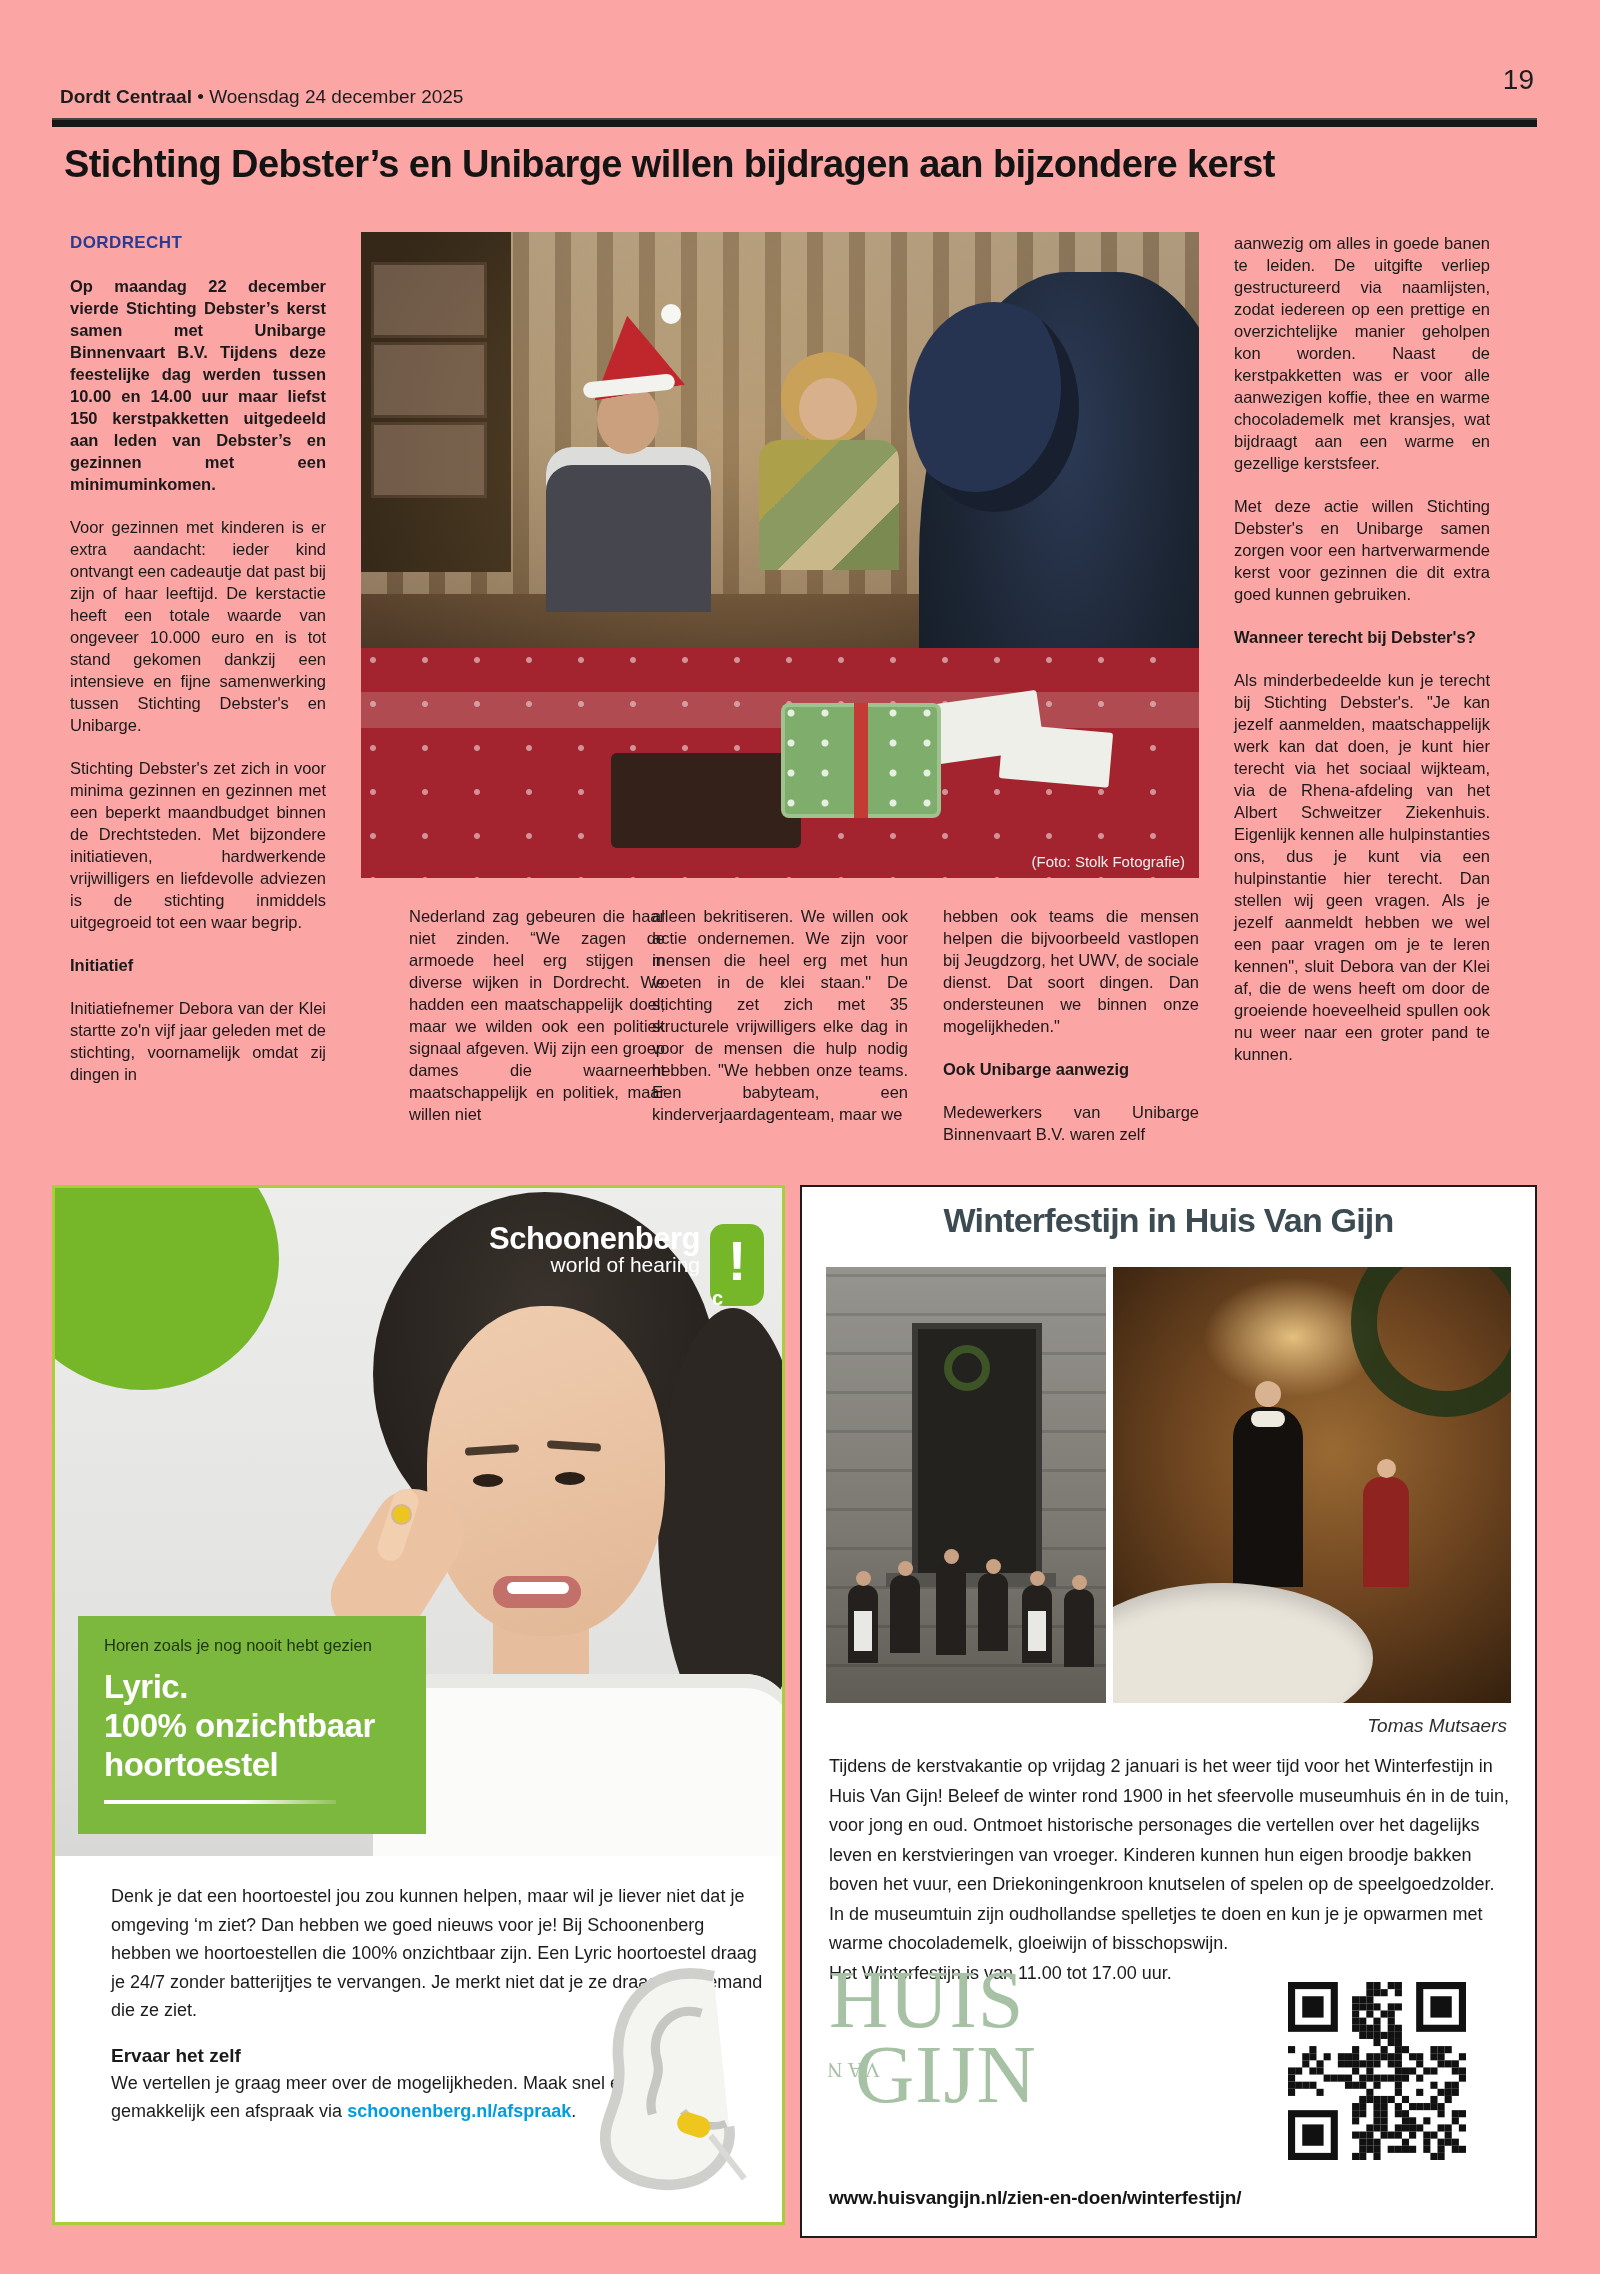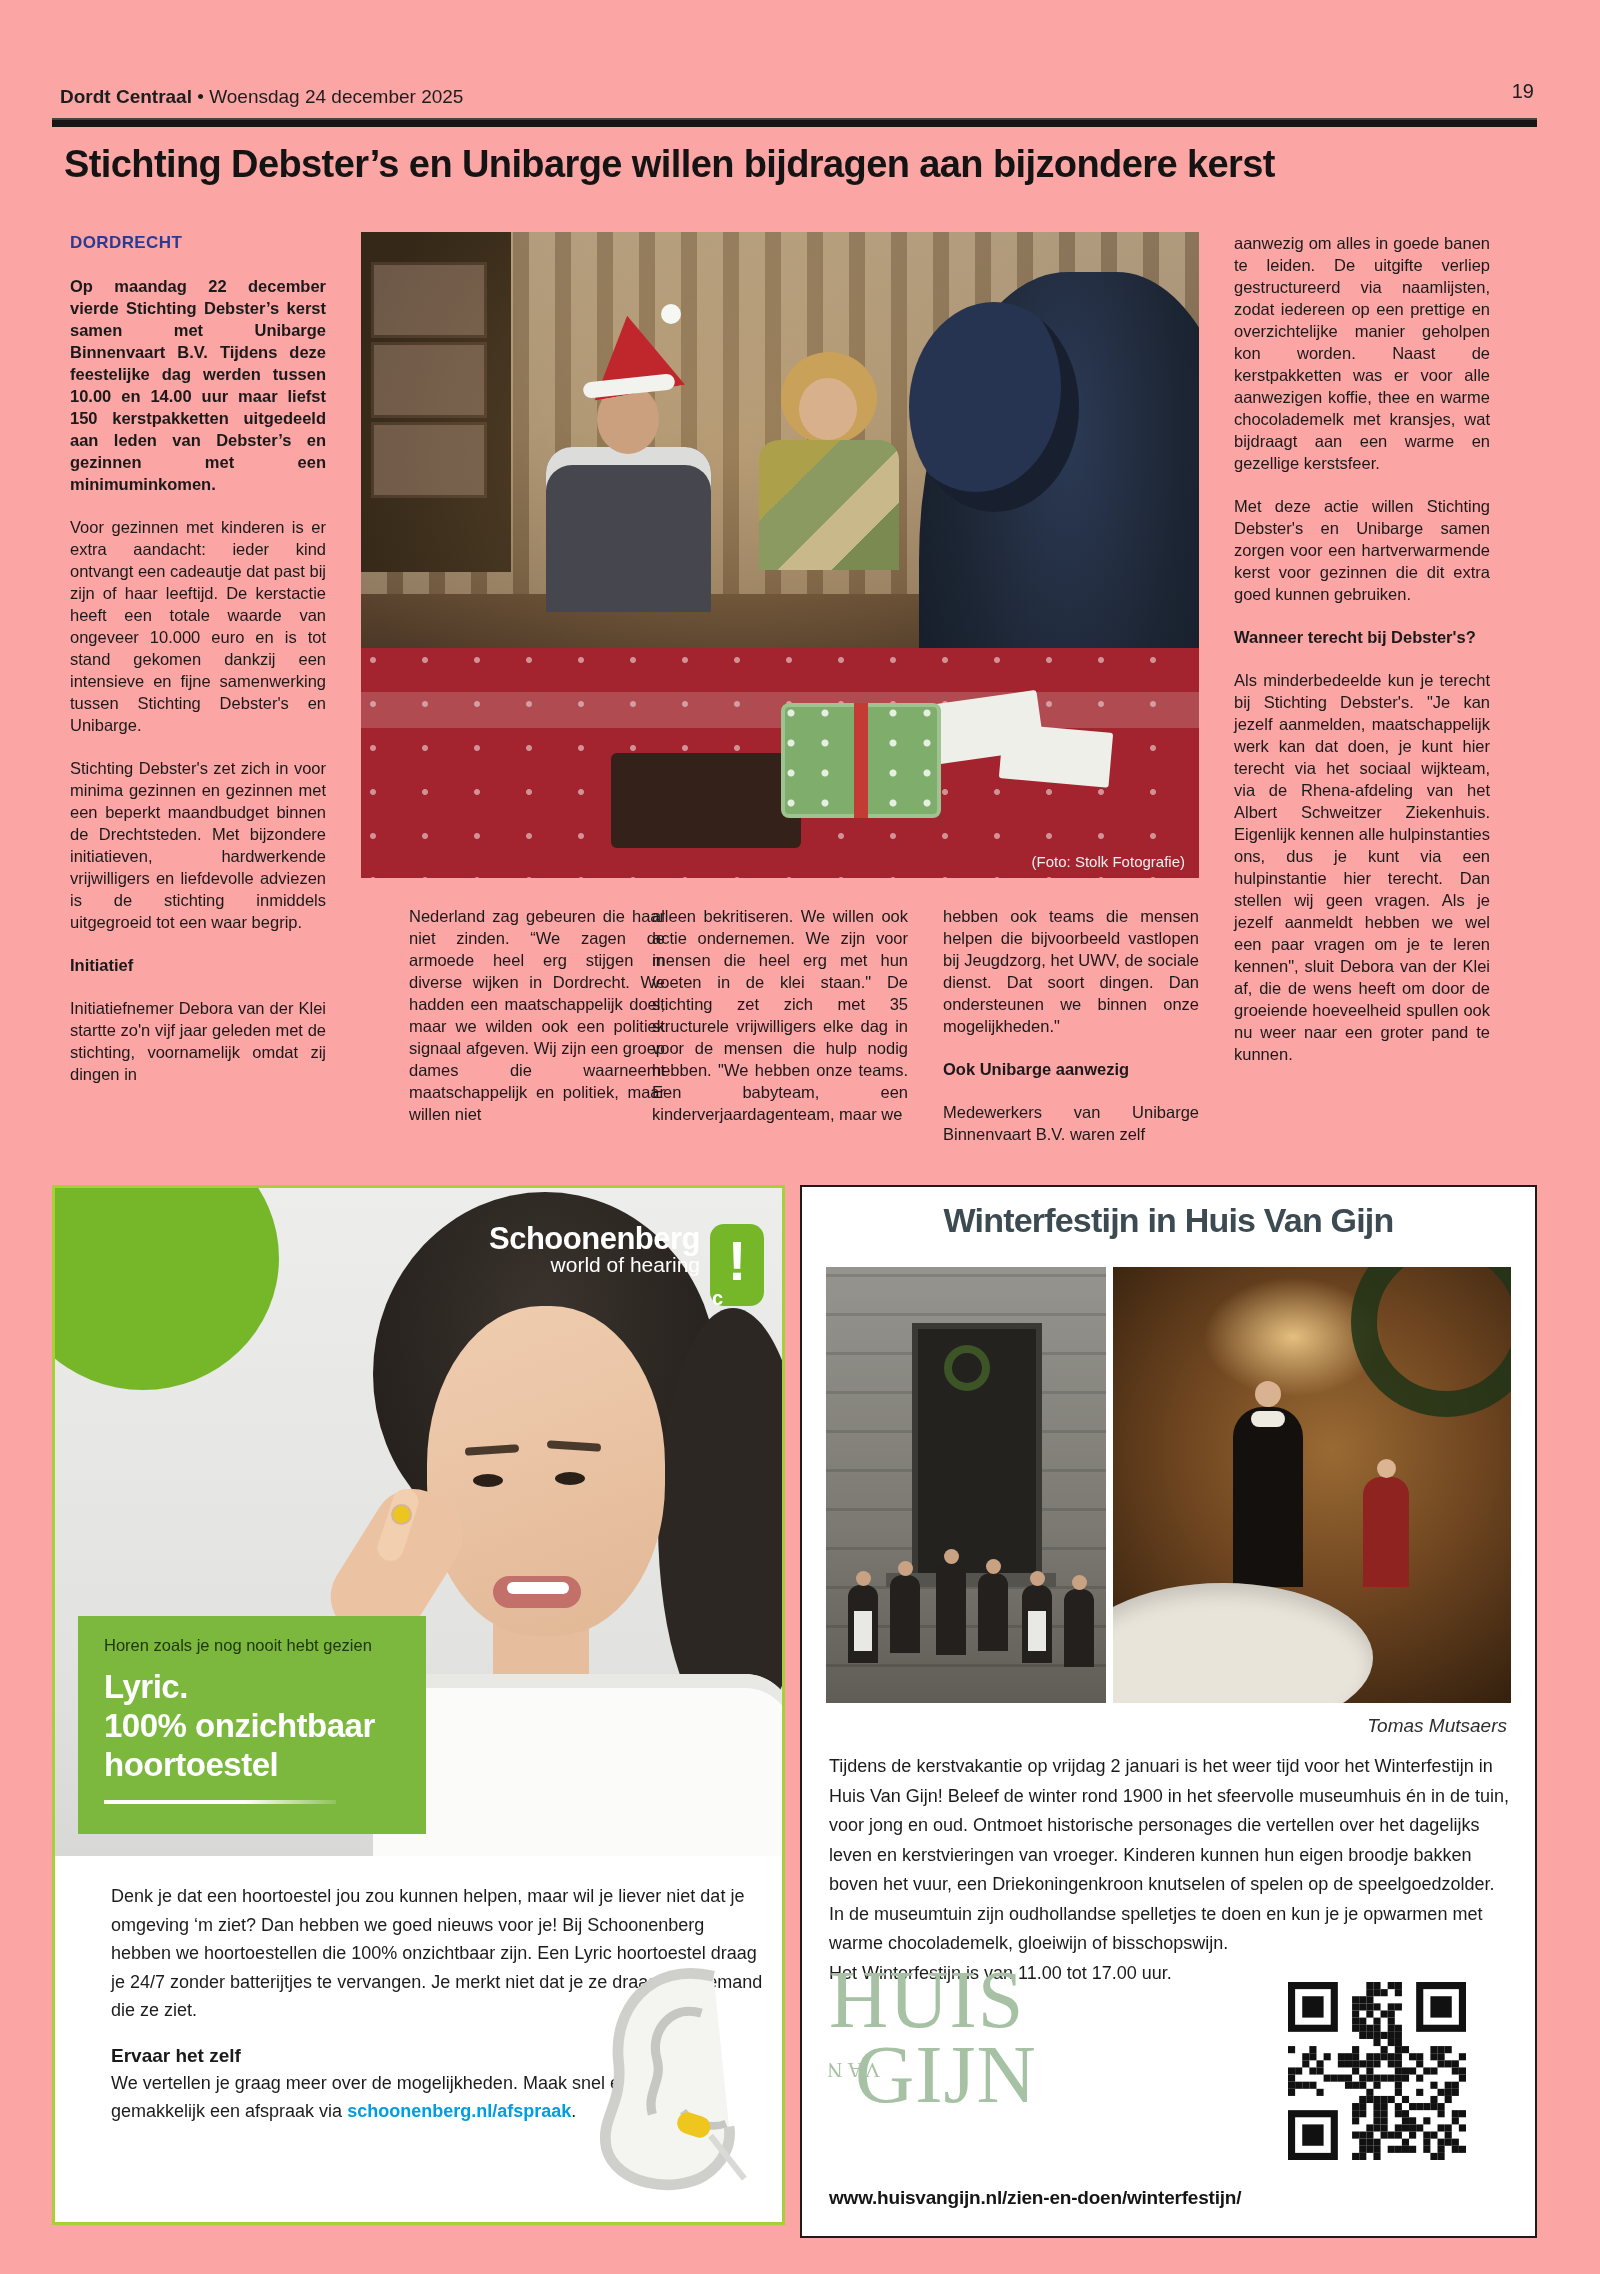--- a/index.html
+++ b/index.html
@@ -3,21 +3,21 @@
 <meta charset="utf-8">
 <style>
   html,body{margin:0;padding:0;background:#9a9a9a;}
   .page{position:relative;width:1600px;height:2274px;background:#fca5a5;margin:0 auto;
         font-family:"Liberation Sans","DejaVu Sans",sans-serif;color:#1a1a1a;overflow:hidden;}
   .abs{position:absolute;}
 
   
   .masthead{top:86px;left:60px;font-size:19px;color:#1d1d1d;}
   .masthead .brand{font-weight:bold;}
-  .pagenum{top:80px;right:66px;font-size:20px;color:#1d1d1d;}
+  .pagenum{top:64px;right:66px;font-size:28px;color:#1d1d1d;}
   .mastrule{top:118px;left:52px;width:1485px;height:7px;background:#161616;border-top:2px solid #444;}
 
   
   .headline{top:139px;left:60px;width:1470px;font-size:38px;font-weight:bold;
             letter-spacing:-0.6px;color:#141414;}
 
   
   .col{width:256px;font-size:16.5px;line-height:22px;text-align:justify;color:#1a1a1a;}
   .col p{margin:0 0 21px 0;}
   .col p:last-child{margin-bottom:0;}

